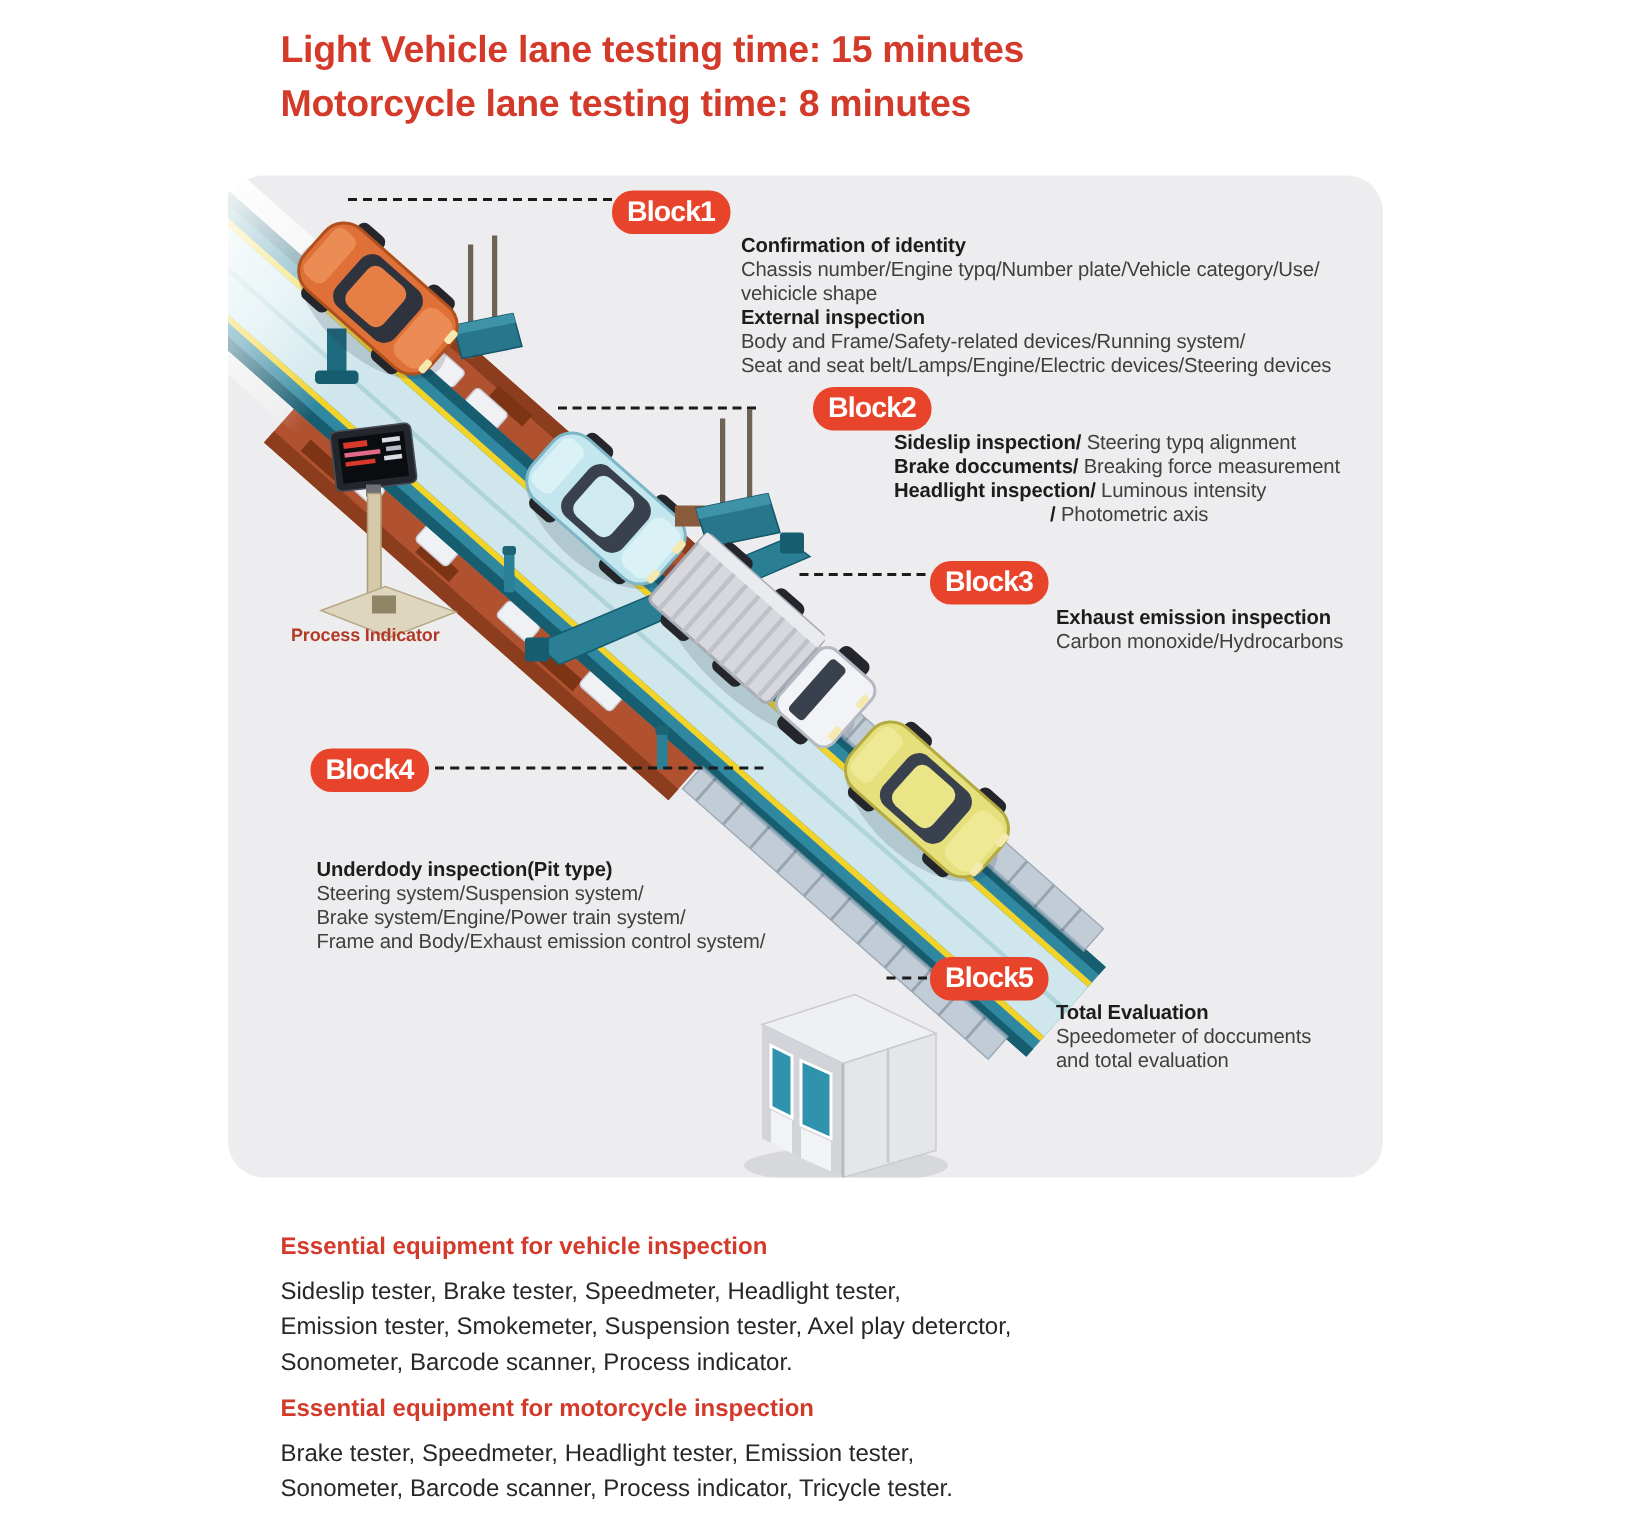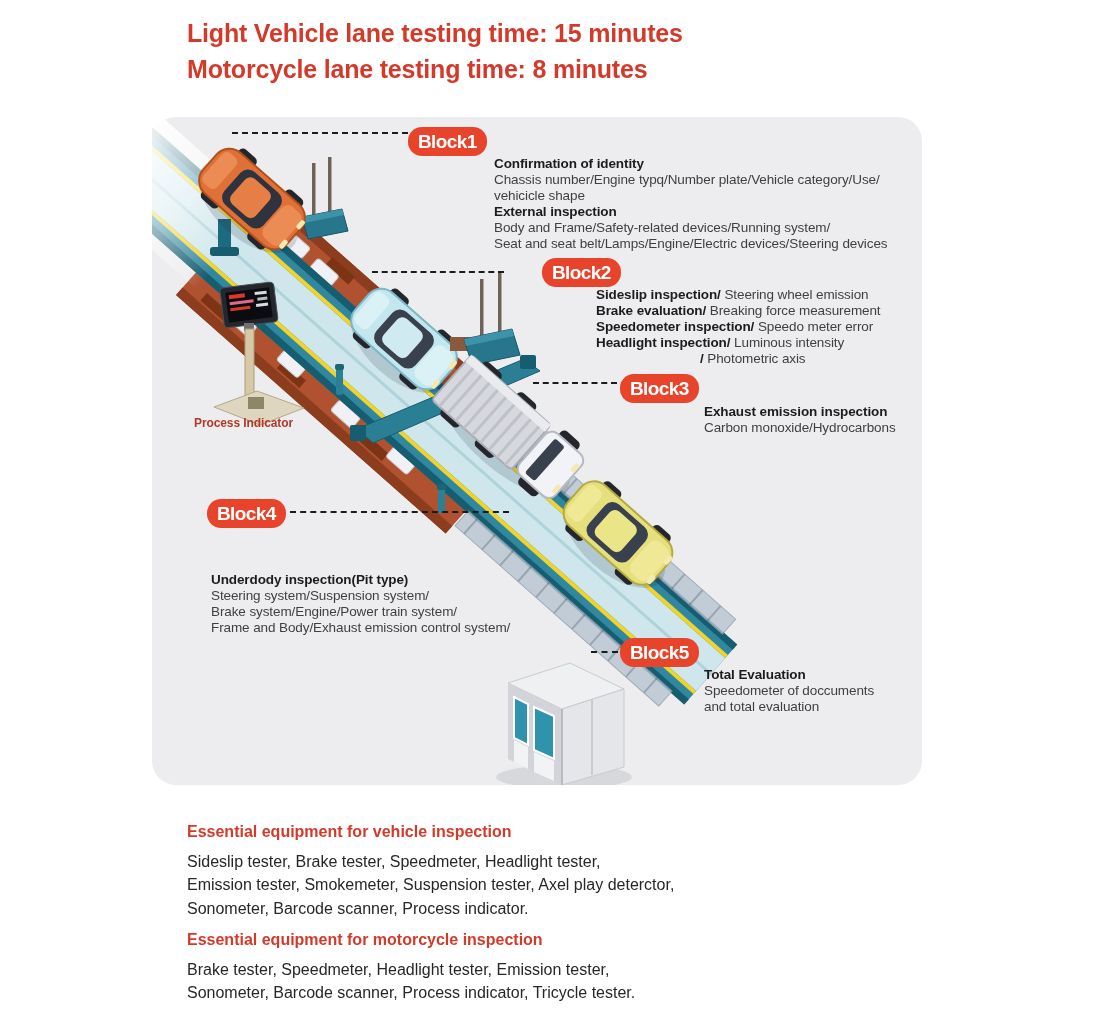--- a/index.html
+++ b/index.html
@@ -252,23 +252,22 @@
 
   <div class="desc d1">
       <div class="desc-line"><span class="b">Confirmation of identity</span></div>
       <div class="desc-line"><span>Chassis number/Engine typq/Number plate/Vehicle category/Use/</span></div>
       <div class="desc-line"><span>vehicicle shape</span></div>
       <div class="desc-line"><span class="b">External inspection</span></div>
       <div class="desc-line"><span>Body and Frame/Safety-related devices/Running system/</span></div>
       <div class="desc-line"><span>Seat and seat belt/Lamps/Engine/Electric devices/Steering devices</span></div>
     </div>
   <div class="desc d2">
-      <div class="desc-line"><span class="b">Sideslip inspection/</span><span> Steering wheel emission</span></div>
-      <div class="desc-line"><span class="b">Brake evaluation/</span><span> Breaking force measurement</span></div>
-      <div class="desc-line"><span class="b">Speedometer inspection/</span><span> Speedo meter error</span></div>
+      <div class="desc-line"><span class="b">Sideslip inspection/</span><span> Steering typq alignment</span></div>
+      <div class="desc-line"><span class="b">Brake doccuments/</span><span> Breaking force measurement</span></div>
       <div class="desc-line"><span class="b">Headlight inspection/</span><span> Luminous intensity</span></div>
       <div class="desc-line" style="padding-left: 104px;"><span class="b">/</span><span> Photometric axis</span></div>
     </div>
   <div class="desc d3">
       <div class="desc-line"><span class="b">Exhaust emission inspection</span></div>
       <div class="desc-line"><span>Carbon monoxide/Hydrocarbons</span></div>
     </div>
   <div class="desc d4">
       <div class="desc-line"><span class="b">Underdody inspection(Pit type)</span></div>
       <div class="desc-line"><span>Steering system/Suspension system/</span></div>

